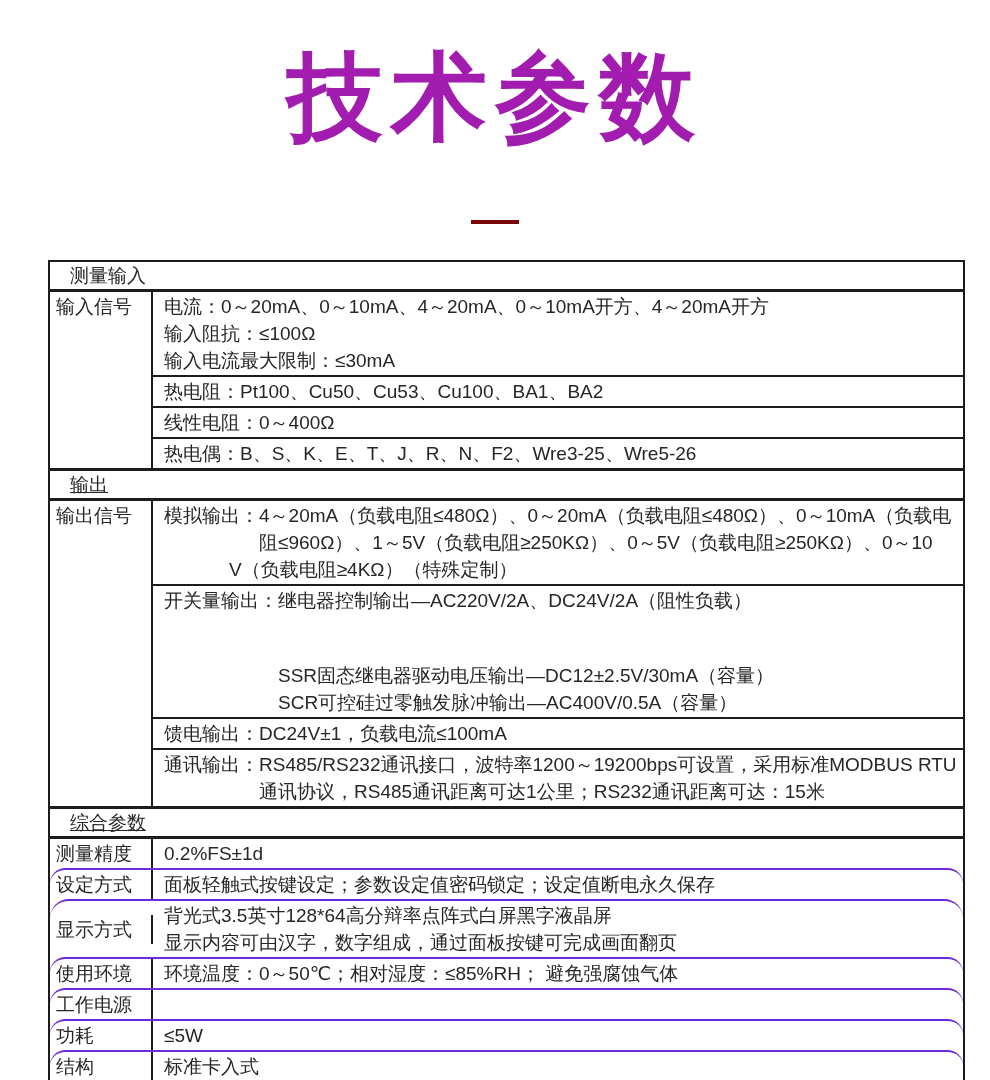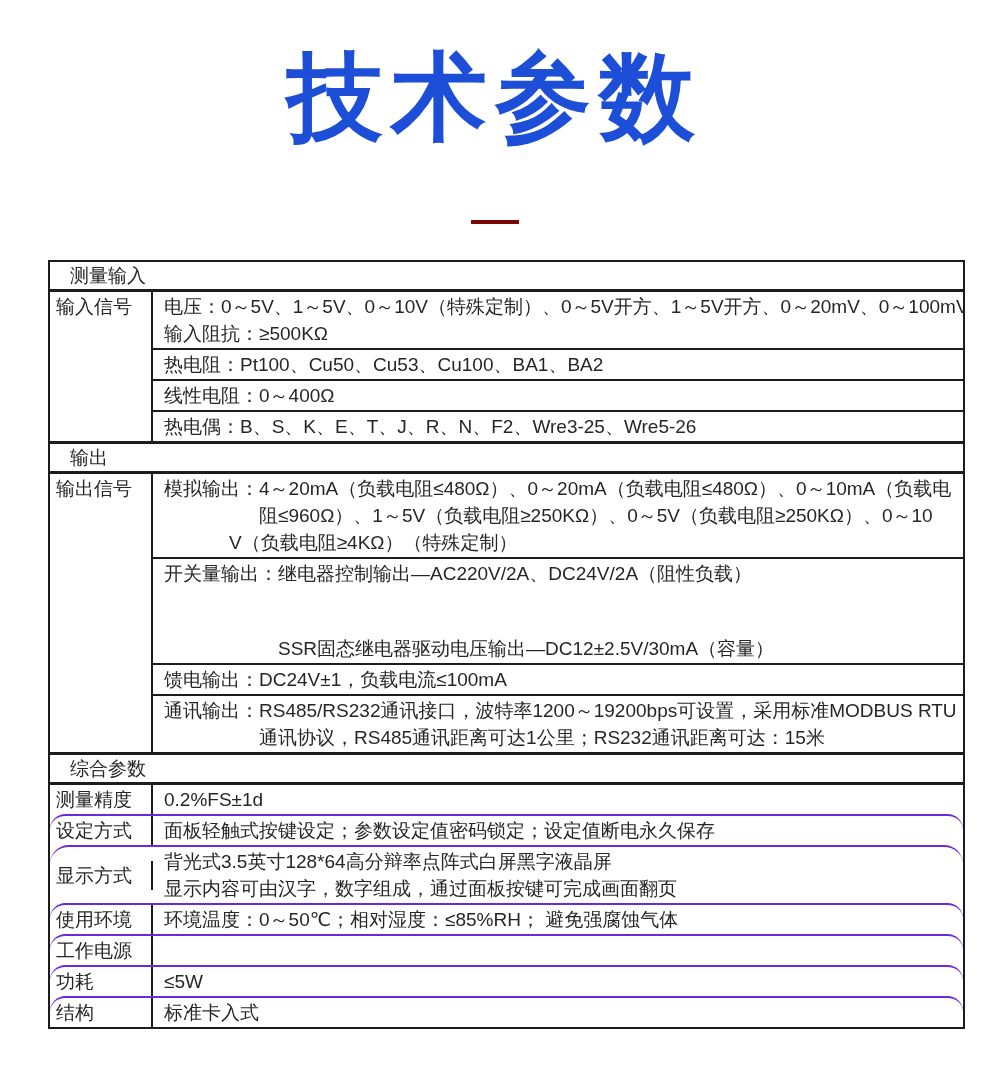--- a/index.html
+++ b/index.html
@@ -16,21 +16,21 @@
     height: 1080px;
     position: relative;
   }
   .page-title {
     margin: 42px 0 0 0;
     text-align: center;
     font-size: 96px;
     line-height: 110px;
     font-weight: 900;
     letter-spacing: 8px;
-    color: #1d4ed8;
+    color: #a21caf;
   }
   .title-divider {
     width: 48px;
     height: 4px;
     margin: 68px auto 0 auto;
     background: #7a0505;
   }
   .spec-table {
     width: 917px;
     margin: 36px 0 0 48px;
@@ -41,20 +41,21 @@
   }
   .section-header {
     line-height: 25px;
     padding: 1px 6px 1px 20px;
     border-bottom: 3px solid #1c1c1c;
     white-space: pre;
     overflow: hidden;
   }
   .section-header:not(:first-child) {
     border-top: 3px solid #1c1c1c;
+    text-decoration: underline;
   }
   .spec-row {
     display: flex;
     align-items: stretch;
     border-radius: 19px;
   }
   .spec-row + .spec-row {
     border-top: 2px solid #6d28d9;
     align-items: center;
   }
@@ -94,22 +95,23 @@
   <h1 class="page-title">技术参数</h1>
 
   <div class="title-divider" style="background: rgb(122, 5, 5);"></div>
 
   <div class="spec-table">
       <div class="section-header">测量输入</div>
       <div class="spec-row">
         <div class="label-cell">输入信号</div>
         <div class="value-cell">
           <div class="sub-cell">
-            <div class="spec-line">电压：0～5V、1～5V、0～10V（特殊定制）、0～5V开方、1～5V开方、0～20mV、0～100mV</div>
-            <div class="spec-line">输入阻抗：≥500KΩ</div>
+            <div class="spec-line">电流：0～20mA、0～10mA、4～20mA、0～10mA开方、4～20mA开方</div>
+            <div class="spec-line">输入阻抗：≤100Ω</div>
+            <div class="spec-line">输入电流最大限制：≤30mA</div>
           </div>
           <div class="sub-cell">
             <div class="spec-line">热电阻：Pt100、Cu50、Cu53、Cu100、BA1、BA2</div>
           </div>
           <div class="sub-cell">
             <div class="spec-line">线性电阻：0～400Ω</div>
           </div>
           <div class="sub-cell">
             <div class="spec-line">热电偶：B、S、K、E、T、J、R、N、F2、Wre3-25、Wre5-26</div>
           </div>
@@ -120,20 +122,21 @@
         <div class="label-cell">输出信号</div>
         <div class="value-cell">
           <div class="sub-cell">
             <div class="spec-line">模拟输出：4～20mA（负载电阻≤480Ω）、0～20mA（负载电阻≤480Ω）、0～10mA（负载电</div>
             <div class="spec-line" style="padding-left: 106px;">阻≤960Ω）、1～5V（负载电阻≥250KΩ）、0～5V（负载电阻≥250KΩ）、0～10</div>
             <div class="spec-line" style="padding-left: 76px;">V（负载电阻≥4KΩ）（特殊定制）</div>
           </div>
           <div class="sub-cell">
             <div class="spec-line">开关量输出：继电器控制输出—AC220V/2A、DC24V/2A（阻性负载）</div>
             <div class="spec-line" style="padding-left: 125px; margin-top: 48px;">SSR固态继电器驱动电压输出—DC12±2.5V/30mA（容量）</div>
+            <div class="spec-line" style="padding-left: 125px;">SCR可控硅过零触发脉冲输出—AC400V/0.5A（容量）</div>
           </div>
           <div class="sub-cell">
             <div class="spec-line">馈电输出：DC24V±1，负载电流≤100mA</div>
           </div>
           <div class="sub-cell">
             <div class="spec-line">通讯输出：RS485/RS232通讯接口，波特率1200～19200bps可设置，采用标准MODBUS RTU</div>
             <div class="spec-line" style="padding-left: 106px;">通讯协议，RS485通讯距离可达1公里；RS232通讯距离可达：15米</div>
           </div>
         </div>
       </div>

